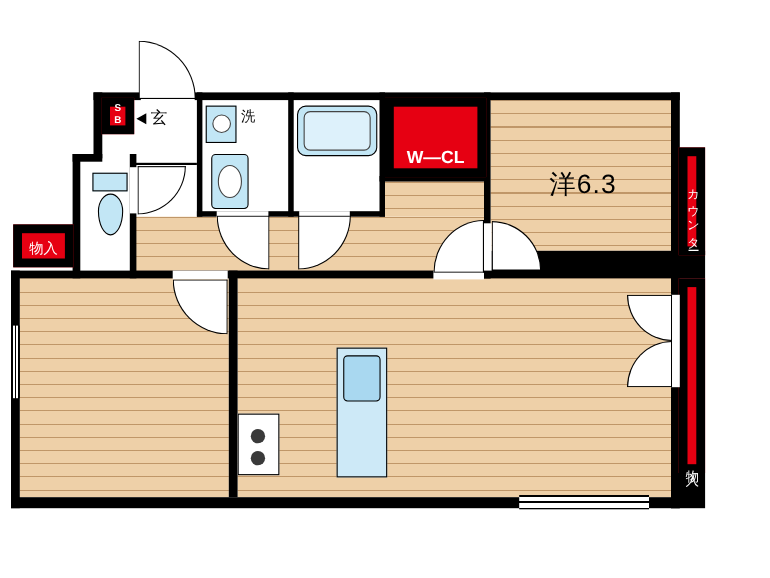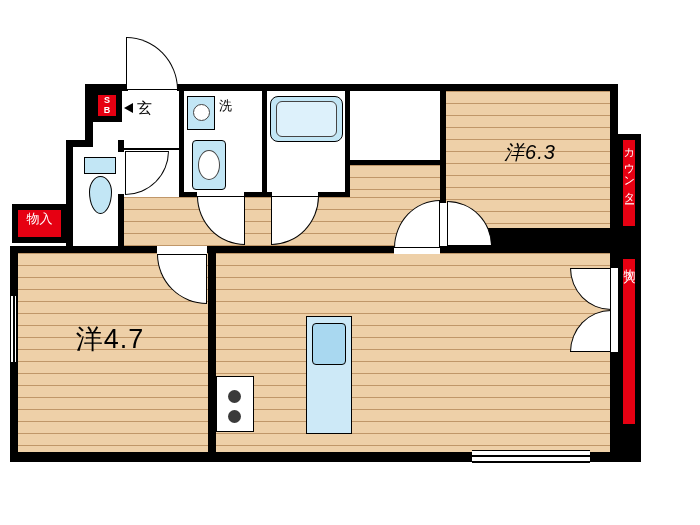--- a/index.html
+++ b/index.html
@@ -1,22 +1,22 @@
 <!DOCTYPE html>
 <html><head>
 <meta charset="utf-8">
 <style>
   html,body{margin:0;padding:0;background:#fff;}
   .canvas{position:relative;width:700px;height:525px;background:#ffffff;overflow:hidden;
           font-family:"Liberation Sans","DejaVu Sans",sans-serif;}
   .wall{position:absolute;background:#000;}
   .wood{position:absolute;background-color:#eed0a8;
         background-image:repeating-linear-gradient(to bottom, rgba(146,94,42,.5) 0 1px, transparent 1px 12px);}
-  .red{position:absolute;background:#e60012;border:6px solid #000000;color:#fff;
-       display:flex;align-items:flex-start;justify-content:center;box-sizing:border-box;}
+  .red{position:absolute;background:#e60012;border:8px solid #000000;color:#fff;
+       display:flex;align-items:flex-end;justify-content:center;box-sizing:border-box;}
   .gap{position:absolute;background:#fff;}
   .door{position:absolute;background:#fff;border:1.5px solid #000;box-sizing:border-box;}
   .fix{position:absolute;background:#c2e6f5;border:1.3px solid #000;box-sizing:border-box;}
   .fixin{position:absolute;background:#fff;border:1px solid #444;box-sizing:border-box;}
   .lbl{position:absolute;color:#000;line-height:1;}
   .vtext{writing-mode:vertical-rl;letter-spacing:2px;}
   .sbtxt{width:11px;word-break:break-all;line-height:1.15;font-size:9px;font-weight:bold;text-align:center;}
   .balcony{position:absolute;background:#ffff00;border:3px solid #000;box-sizing:border-box;
            display:flex;align-items:center;justify-content:center;font-size:15px;color:#000;}
   .slider{position:absolute;background:linear-gradient(to bottom,#000 0 1.5px,#fff 1.5px 5.5px,#000 5.5px 7.5px,#fff 7.5px 11.5px,#000 11.5px 13px);}
@@ -51,20 +51,23 @@
   <div class="wall" style="left:179px;top:192px;width:171px;height:5px;"></div>
   <div class="wall" style="left:118px;top:140px;width:6px;height:113px;"></div>
   <div class="wall" style="left:10px;top:246px;width:436px;height:7px;"></div>
   <div class="wall" style="left:440px;top:228px;width:201px;height:25px;"></div>
   <div class="wall" style="left:208px;top:246px;width:8px;height:206px;"></div>
   <div class="wall" style="left:610px;top:430px;width:31px;height:32px;"></div>
   <div class="wall" style="left:122px;top:148px;width:57px;height:2px;"></div>
 
   <div class="red" style="left:92px;top:89px;width:30px;height:33px;">
     <span class="sbtxt">SB</span>
+  </div>
+  <div class="red" style="left:350px;top:89px;width:92px;height:72px;font-size:16px;font-weight:bold;">
+    <span>W―CL</span>
   </div>
   <div class="red" style="left:12px;top:204px;width:55px;height:39px;font-size:13px;">
     <span>物入</span>
   </div>
   <div class="red" style="left:617px;top:134px;width:24px;height:98px;font-size:11px;">
     <span class="vtext">カウンター</span>
   </div>
   <div class="red" style="left:617px;top:253px;width:24px;height:177px;font-size:12px;">
     <span class="vtext">物入</span>
   </div>
@@ -101,16 +104,15 @@
   <div class="fix" style="left:89px;top:176px;width:23px;height:38px;border-radius:50% 50% 50% 50% / 42% 42% 58% 58%;"></div>
   <div class="fix" style="left:306px;top:316px;width:46px;height:118px;background:#cde9f7;"></div>
   <div class="fix" style="left:312px;top:323px;width:34px;height:42px;background:#a9d8f0;border-radius:4px;"></div>
   <div class="fix" style="left:216px;top:376px;width:38px;height:56px;background:#fff;"></div>
   <div class="burner" style="left:228px;top:390px;width:13px;height:13px;"></div>
   <div class="burner" style="left:228px;top:410px;width:13px;height:13px;"></div>
 
   <div class="arrow-left" style="left:124px;top:103px;"></div>
   <div class="lbl" style="left:137px;top:100px;font-size:15px;">玄</div>
   <div class="lbl" style="left:219px;top:99px;font-size:13px;">洗</div>
-  <div class="lbl" style="left:455px;top:142px;width:150px;text-align:center;font-size:20px;letter-spacing:1px;font-style:italic;">洋6.3</div>
-  <div class="lbl" style="left:35px;top:326px;width:150px;text-align:center;font-size:27px;letter-spacing:1px;">洋4.7</div>
+  <div class="lbl" style="left:455px;top:156px;width:150px;text-align:center;font-size:24px;letter-spacing:1px;">洋6.3</div>
 
 </div>
 
 </body></html>

